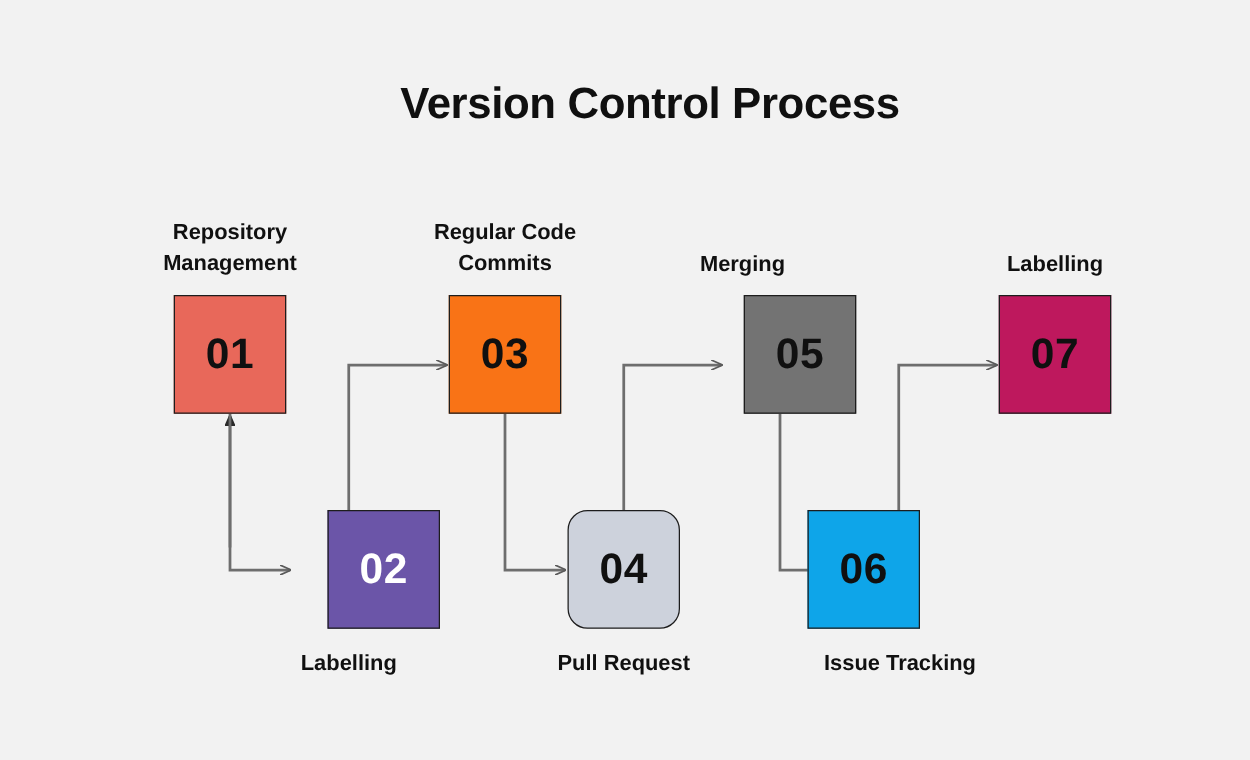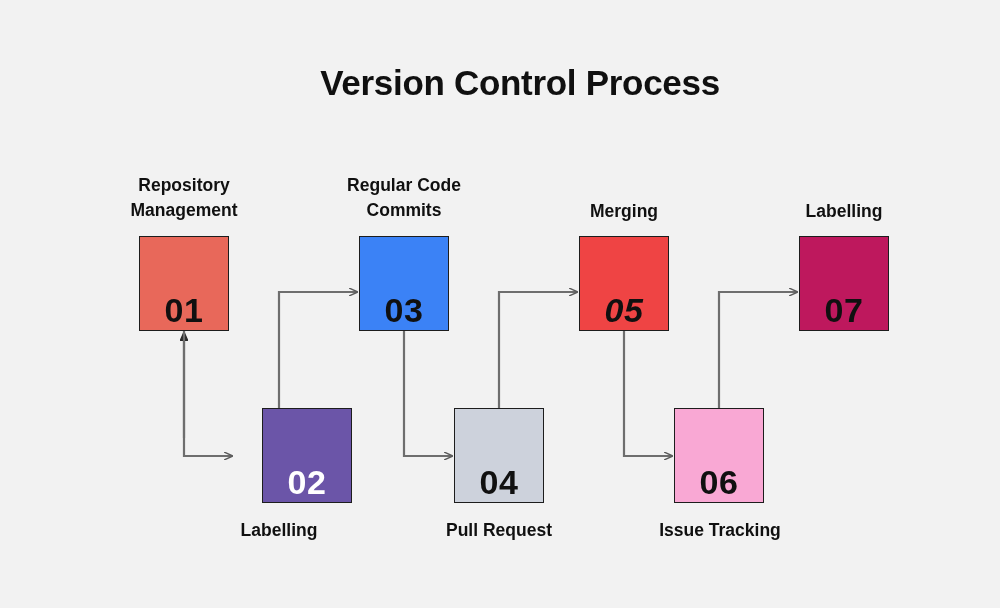--- a/index.html
+++ b/index.html
@@ -37,21 +37,21 @@
     width: 1000px;
     height: 608px;
   }
   .node {
     position: absolute;
     width: 90px;
     height: 95px;
     border: 1.6px solid #1d1d1d;
     box-sizing: border-box;
     display: flex;
-    align-items: flex-end;
+    align-items: center;
     justify-content: center;
     font-size: 34px;
     font-weight: bold;
     letter-spacing: 0.5px;
   }
   .node-label {
     position: absolute;
     text-align: center;
     font-size: 17.5px;
     font-weight: bold;
@@ -106,39 +106,39 @@
     <span>02</span>
   </div>
   <div class="node-label label-below" style="left:169px; top:518px;">
     <div>Labelling</div>
   </div>
 
   <div class="node-label label-above" style="left:294px; top:173px;">
     <div>Regular Code</div>
     <div>Commits</div>
   </div>
-  <div class="node" style="left:359px; top:236px; background:#3b82f6; color:#101010;">
+  <div class="node" style="left:359px; top:236px; background:#f97316; color:#101010;">
     <span>03</span>
   </div>
 
-  <div class="node" style="left:454px; top:408px; background:#cdd2dc; color:#101010;">
+  <div class="node" style="left:454px; top:408px; background:#cdd2dc; color:#101010;border-radius:16px;">
     <span>04</span>
   </div>
   <div class="node-label label-below" style="left:389px; top:518px;">
     <div>Pull Request</div>
   </div>
 
-  <div class="node-label label-above" style="left:514px; top:199px;">
+  <div class="node-label label-above" style="left:484px; top:199px;">
     <div>Merging</div>
   </div>
-  <div class="node" style="left:579px; top:236px; background:#ef4444; color:#101010;font-style:italic;">
+  <div class="node" style="left:595px; top:236px; background:#737373; color:#101010;">
     <span>05</span>
   </div>
 
-  <div class="node" style="left:674px; top:408px; background:#f9a8d4; color:#101010;">
+  <div class="node" style="left:646px; top:408px; background:#0ea5e9; color:#101010;">
     <span>06</span>
   </div>
   <div class="node-label label-below" style="left:610px; top:518px;">
     <div>Issue Tracking</div>
   </div>
 
   <div class="node-label label-above" style="left:734px; top:199px;">
     <div>Labelling</div>
   </div>
   <div class="node" style="left:799px; top:236px; background:#be185d; color:#101010;">

